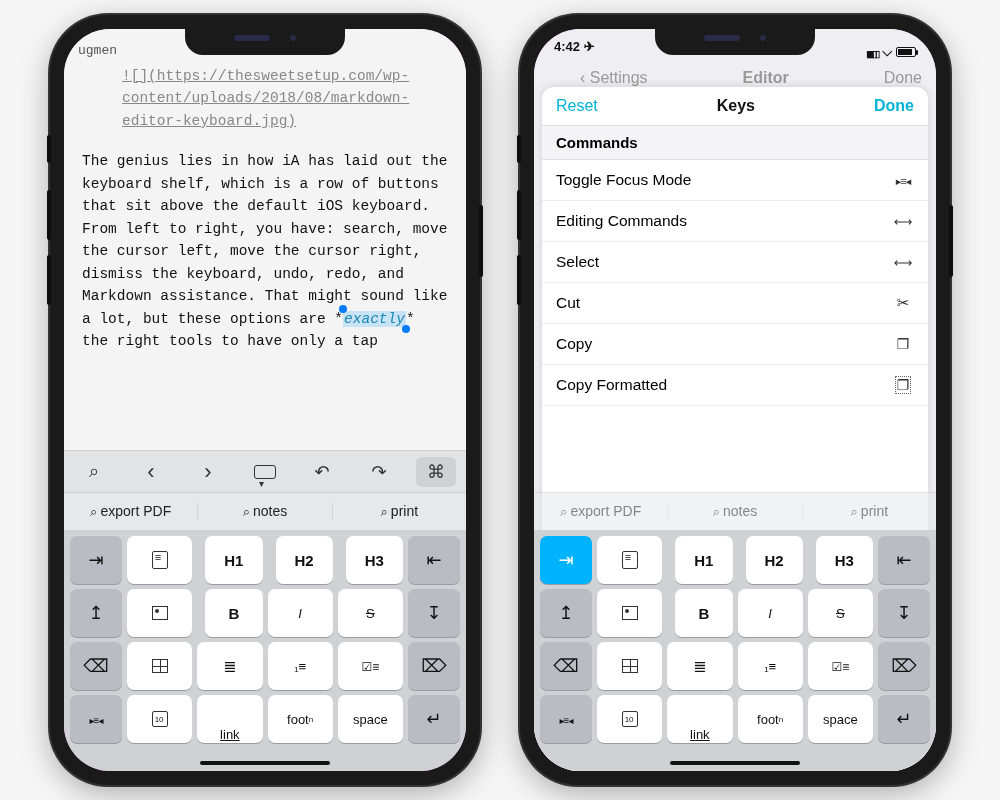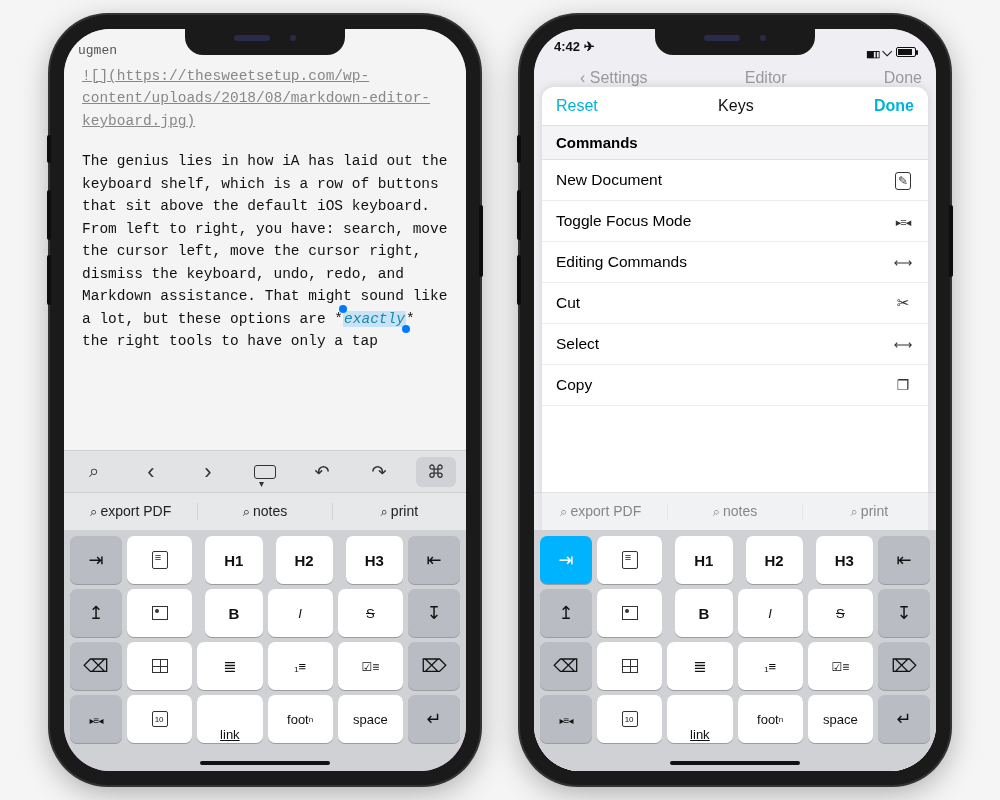--- a/index.html
+++ b/index.html
@@ -87,20 +87,21 @@
     line-height: 1.55;
     color: #111;
     overflow: hidden;
     position: relative;
   }
   .truncated { color:#555; font-size:13px; position:absolute; top:12px; left:14px; }
   .md-img-line {
     color: #888;
     text-decoration: underline;
     margin-bottom: 18px;
+    margin-left: 40px;
   }
   .body-text {}
   .sel-word {
     color: #1a87b0;
     font-style: italic;
     background: rgba(0,150,255,0.18);
     position: relative;
     padding: 0 1px;
   }
   .sel-word::before, .sel-word::after {
@@ -205,21 +206,21 @@
     overflow:hidden;
   }
   .sheet-header {
     display:flex;
     justify-content:space-between;
     align-items:center;
     padding:10px 14px;
     font-size:16px;
   }
   .sheet-header .link { color:#00b3d6; font-weight:500; }
-  .sheet-header .title { font-weight:400; color:#111; }
+  .sheet-header .title { font-weight:700; color:#111; }
   .section-title {
     background:#f4f4f6;
     padding:8px 14px;
     font-weight:700;
     font-size:15px;
     border-top:1px solid #e0e0e2;
     border-bottom:1px solid #e0e0e2;
   }
   .cmd-row {
     display:flex;
@@ -417,55 +418,55 @@
         <span>⌵</span>
         <span class="batt">
             <i></i>
           </span>
       </span>
     </div>
 
     <div class="bg-sheet">
       <div class="behind-nav">
         <span>‹ <span>Settings</span></span>
-        <span style="font-weight:400">Editor</span>
+        <span style="font-weight:700">Editor</span>
         <span>Done</span>
       </div>
 
       <div class="sheet">
         <div class="sheet-header">
           <span class="link">Reset</span>
           <span class="title">Keys</span>
           <span class="link" style="font-weight:600">Done</span>
         </div>
         <div class="section-title">Commands</div>
         <div id="cmd-list">
-            <div class="cmd-row">
-              <span>New Document</span>
-              <span class="cmd-icon ic-newdoc"></span>
-            </div>
             <div class="cmd-row">
               <span>Toggle Focus Mode</span>
               <span class="cmd-icon ic-focus"></span>
             </div>
             <div class="cmd-row">
               <span>Editing Commands</span>
               <span class="cmd-icon ic-edit"></span>
             </div>
             <div class="cmd-row">
+              <span>Select</span>
+              <span class="cmd-icon ic-select"></span>
+            </div>
+            <div class="cmd-row">
               <span>Cut</span>
               <span class="cmd-icon ic-cut"></span>
             </div>
             <div class="cmd-row">
-              <span>Select</span>
-              <span class="cmd-icon ic-select"></span>
+              <span>Copy</span>
+              <span class="cmd-icon ic-copy"></span>
             </div>
             <div class="cmd-row">
-              <span>Copy</span>
-              <span class="cmd-icon ic-copy"></span>
+              <span>Copy Formatted</span>
+              <span class="cmd-icon ic-copyfmt"></span>
             </div>
           </div>
       </div>
     </div>
 
     <div style="position:absolute; bottom:0; left:0; right:0;">
       <div class="suggest-row" style="opacity:0.55">
         <div><span class="i-mag"></span><span>export PDF</span></div>
         <div><span class="i-mag"></span><span>notes</span></div>
         <div><span class="i-mag"></span><span>print</span></div>

